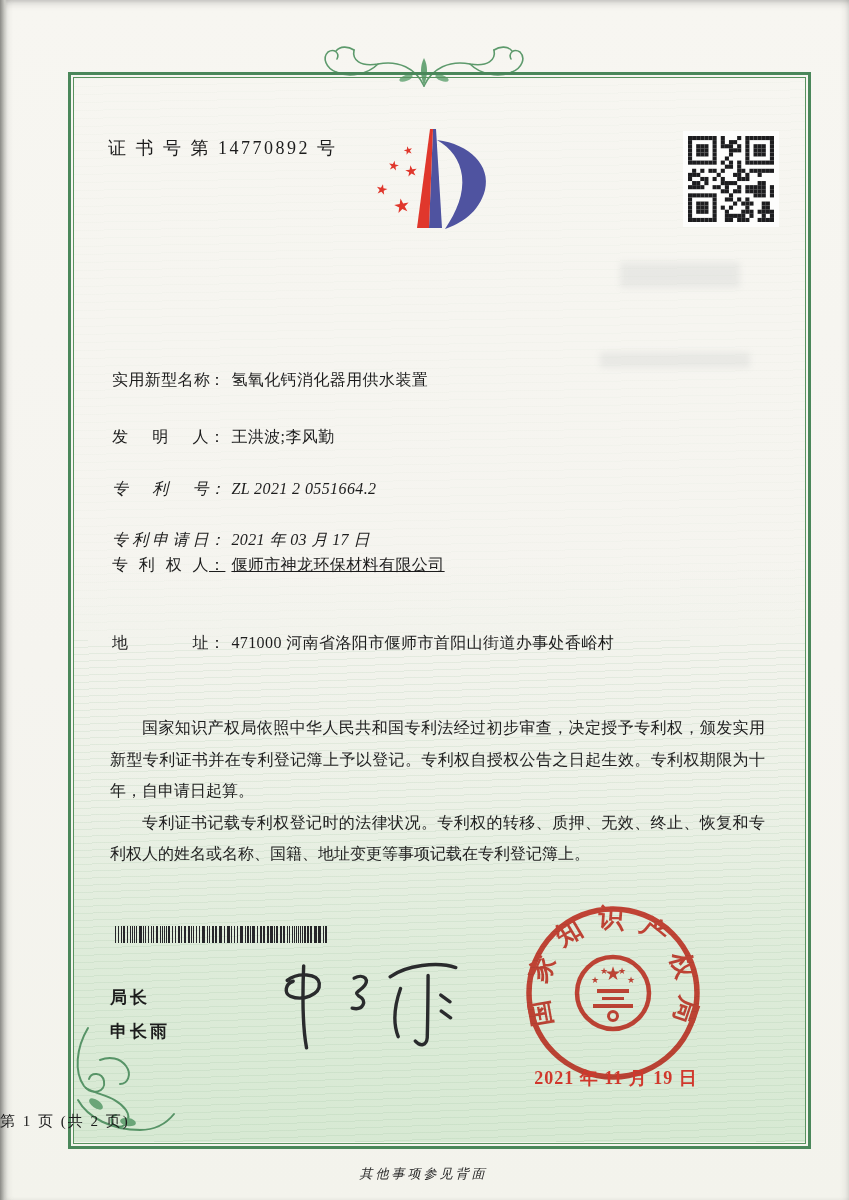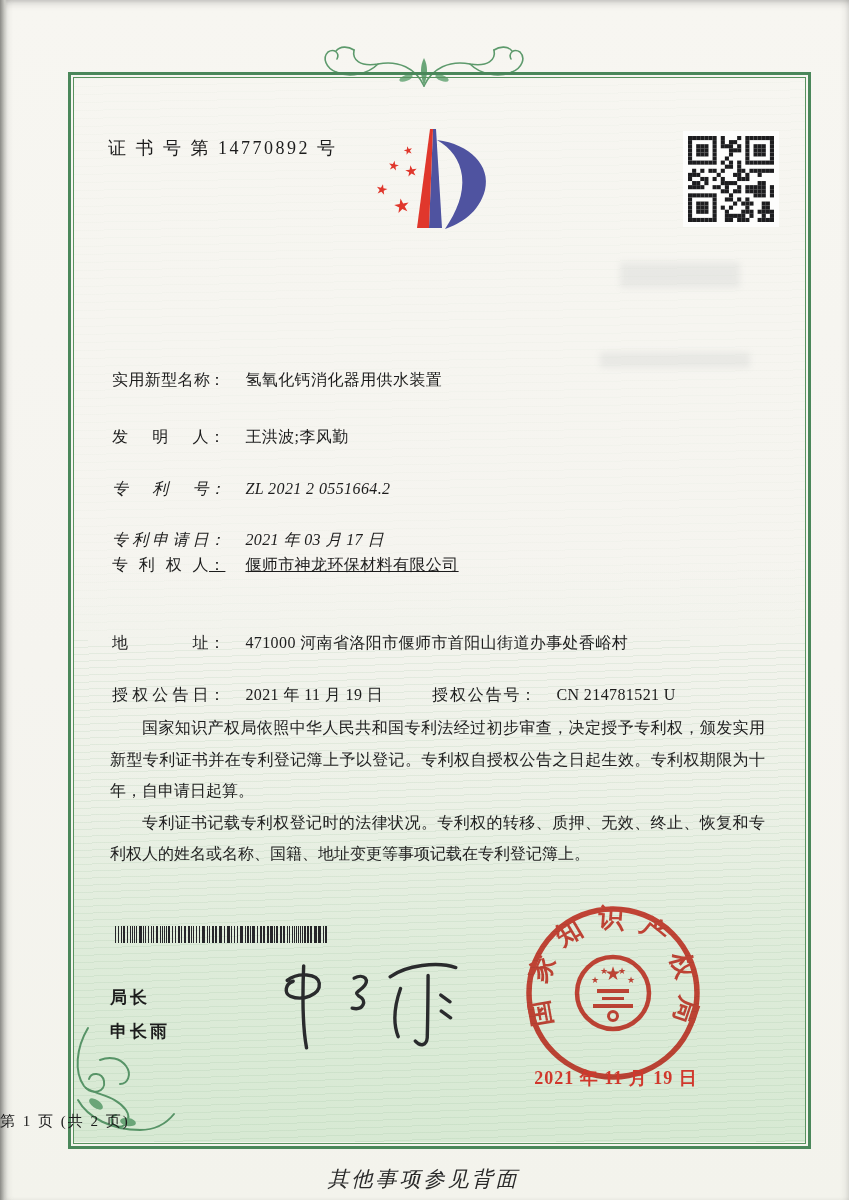--- a/index.html
+++ b/index.html
@@ -26,33 +26,33 @@
       rgba(0,0,0,0) 1px,rgba(0,0,0,0) 7px);}
   .waves-faint{position:absolute;left:74px;top:78px;width:731px;height:560px;opacity:.18;
     background:repeating-linear-gradient(179deg,rgba(130,175,135,.18) 0px,rgba(130,175,135,.18) 1px,
       rgba(0,0,0,0) 1px,rgba(0,0,0,0) 8px);}
   .abs{position:absolute;}
   .cert-no{left:108px;top:136px;font-size:18px;letter-spacing:2.5px;}
   .title{left:0;right:0;top:250px;text-align:center;font-size:39px;font-weight:700;
     letter-spacing:7px;}
   .field{left:112px;font-size:16px;letter-spacing:.4px;white-space:nowrap;}
   .flabel{display:inline-block;width:97px;text-align:justify;text-align-last:justify;}
-  .fvalue{margin-left:20px;}
+  .fvalue{margin-left:6px;}
   .grant-right{position:absolute;left:320px;top:0;white-space:nowrap;}
   .grant-right .flabel{width:88px;}
   .paras{left:110px;top:712px;width:655px;font-size:16px;line-height:31.5px;
     text-align:justify;color:#212121;}
   .paras p{margin:0;text-indent:2em;}
   .barcode{left:115px;top:926px;width:214px;height:17px;}
   .director{left:110px;font-size:17px;letter-spacing:3px;font-weight:bold;}
   .seal-wrap{left:523px;top:903px;width:180px;height:180px;mix-blend-mode:multiply;opacity:.93;}
   .seal-date{left:516px;top:1066px;width:200px;text-align:center;font-size:18px;
     color:#d0382c;letter-spacing:1px;font-weight:600;}
   .page-info{left:0;right:14px;top:1112px;text-align:left;font-size:15px;letter-spacing:2px;}
-  .back-note{left:0;right:18px;top:1165px;text-align:center;font-size:21px;
+  .back-note{left:0;right:18px;top:1165px;text-align:center;font-size:13px;
     letter-spacing:3px;font-style:italic;color:#2a2a2a;padding-left:16px;}
   .sig{left:243px;top:948px;width:230px;height:110px;transform:rotate(-2deg);}
   .qr{left:683px;top:131px;width:96px;height:96px;background:#fdfdfc;padding:5px;box-sizing:border-box;}
   .logo{left:358px;top:118px;width:150px;height:118px;}
   .ornament-top{left:294px;top:38px;width:260px;height:50px;}
   .ornament-bl{left:70px;top:1026px;width:120px;height:118px;}
   .ghost{position:absolute;background:#9aa0a4;filter:blur(3px);opacity:.14;border-radius:2px;}
 </style>
 </head>
 <body>
@@ -357,26 +357,20 @@
   <div class="abs field" style="top:530px;font-style:italic;">
     <span class="flabel">专利申请日</span><span>：</span><span class="fvalue">2021 年 03 月 17 日</span>
   </div>
   <div class="abs field" style="top:555px;text-decoration:underline;">
     <span class="flabel">专 利 权 人</span><span>：</span><span class="fvalue">偃师市神龙环保材料有限公司</span>
   </div>
   <div class="abs field" style="top:633px;">
     <span class="flabel">地 址</span><span>：</span><span class="fvalue">471000 河南省洛阳市偃师市首阳山街道办事处香峪村</span>
   </div>
 
-  <div class="abs field" style="top:685px;width:660px;">
-    <span class="flabel">授权公告日</span><span>：</span><span class="fvalue">2021 年 11 月 19 日</span>
-    <span class="grant-right">
-      <span class="flabel">授权公告号</span><span>：</span><span class="fvalue">CN 214781521 U</span>
-    </span>
-  </div>
 
   <div class="abs paras">
     <p>国家知识产权局依照中华人民共和国专利法经过初步审查，决定授予专利权，颁发实用新型专利证书并在专利登记簿上予以登记。专利权自授权公告之日起生效。专利权期限为十年，自申请日起算。</p>
     <p>专利证书记载专利权登记时的法律状况。专利权的转移、质押、无效、终止、恢复和专利权人的姓名或名称、国籍、地址变更等事项记载在专利登记簿上。</p>
   </div>
 
   <div class="abs barcode" id="barcode">
       <i style="position: absolute; top: 0px; bottom: 0px; left: 0px; width: 1px; background: rgb(38, 38, 42);"></i>
       <i style="position: absolute; top: 0px; bottom: 0px; left: 3px; width: 1px; background: rgb(38, 38, 42);"></i>
       <i style="position: absolute; top: 0px; bottom: 0px; left: 6px; width: 1px; background: rgb(38, 38, 42);"></i>

